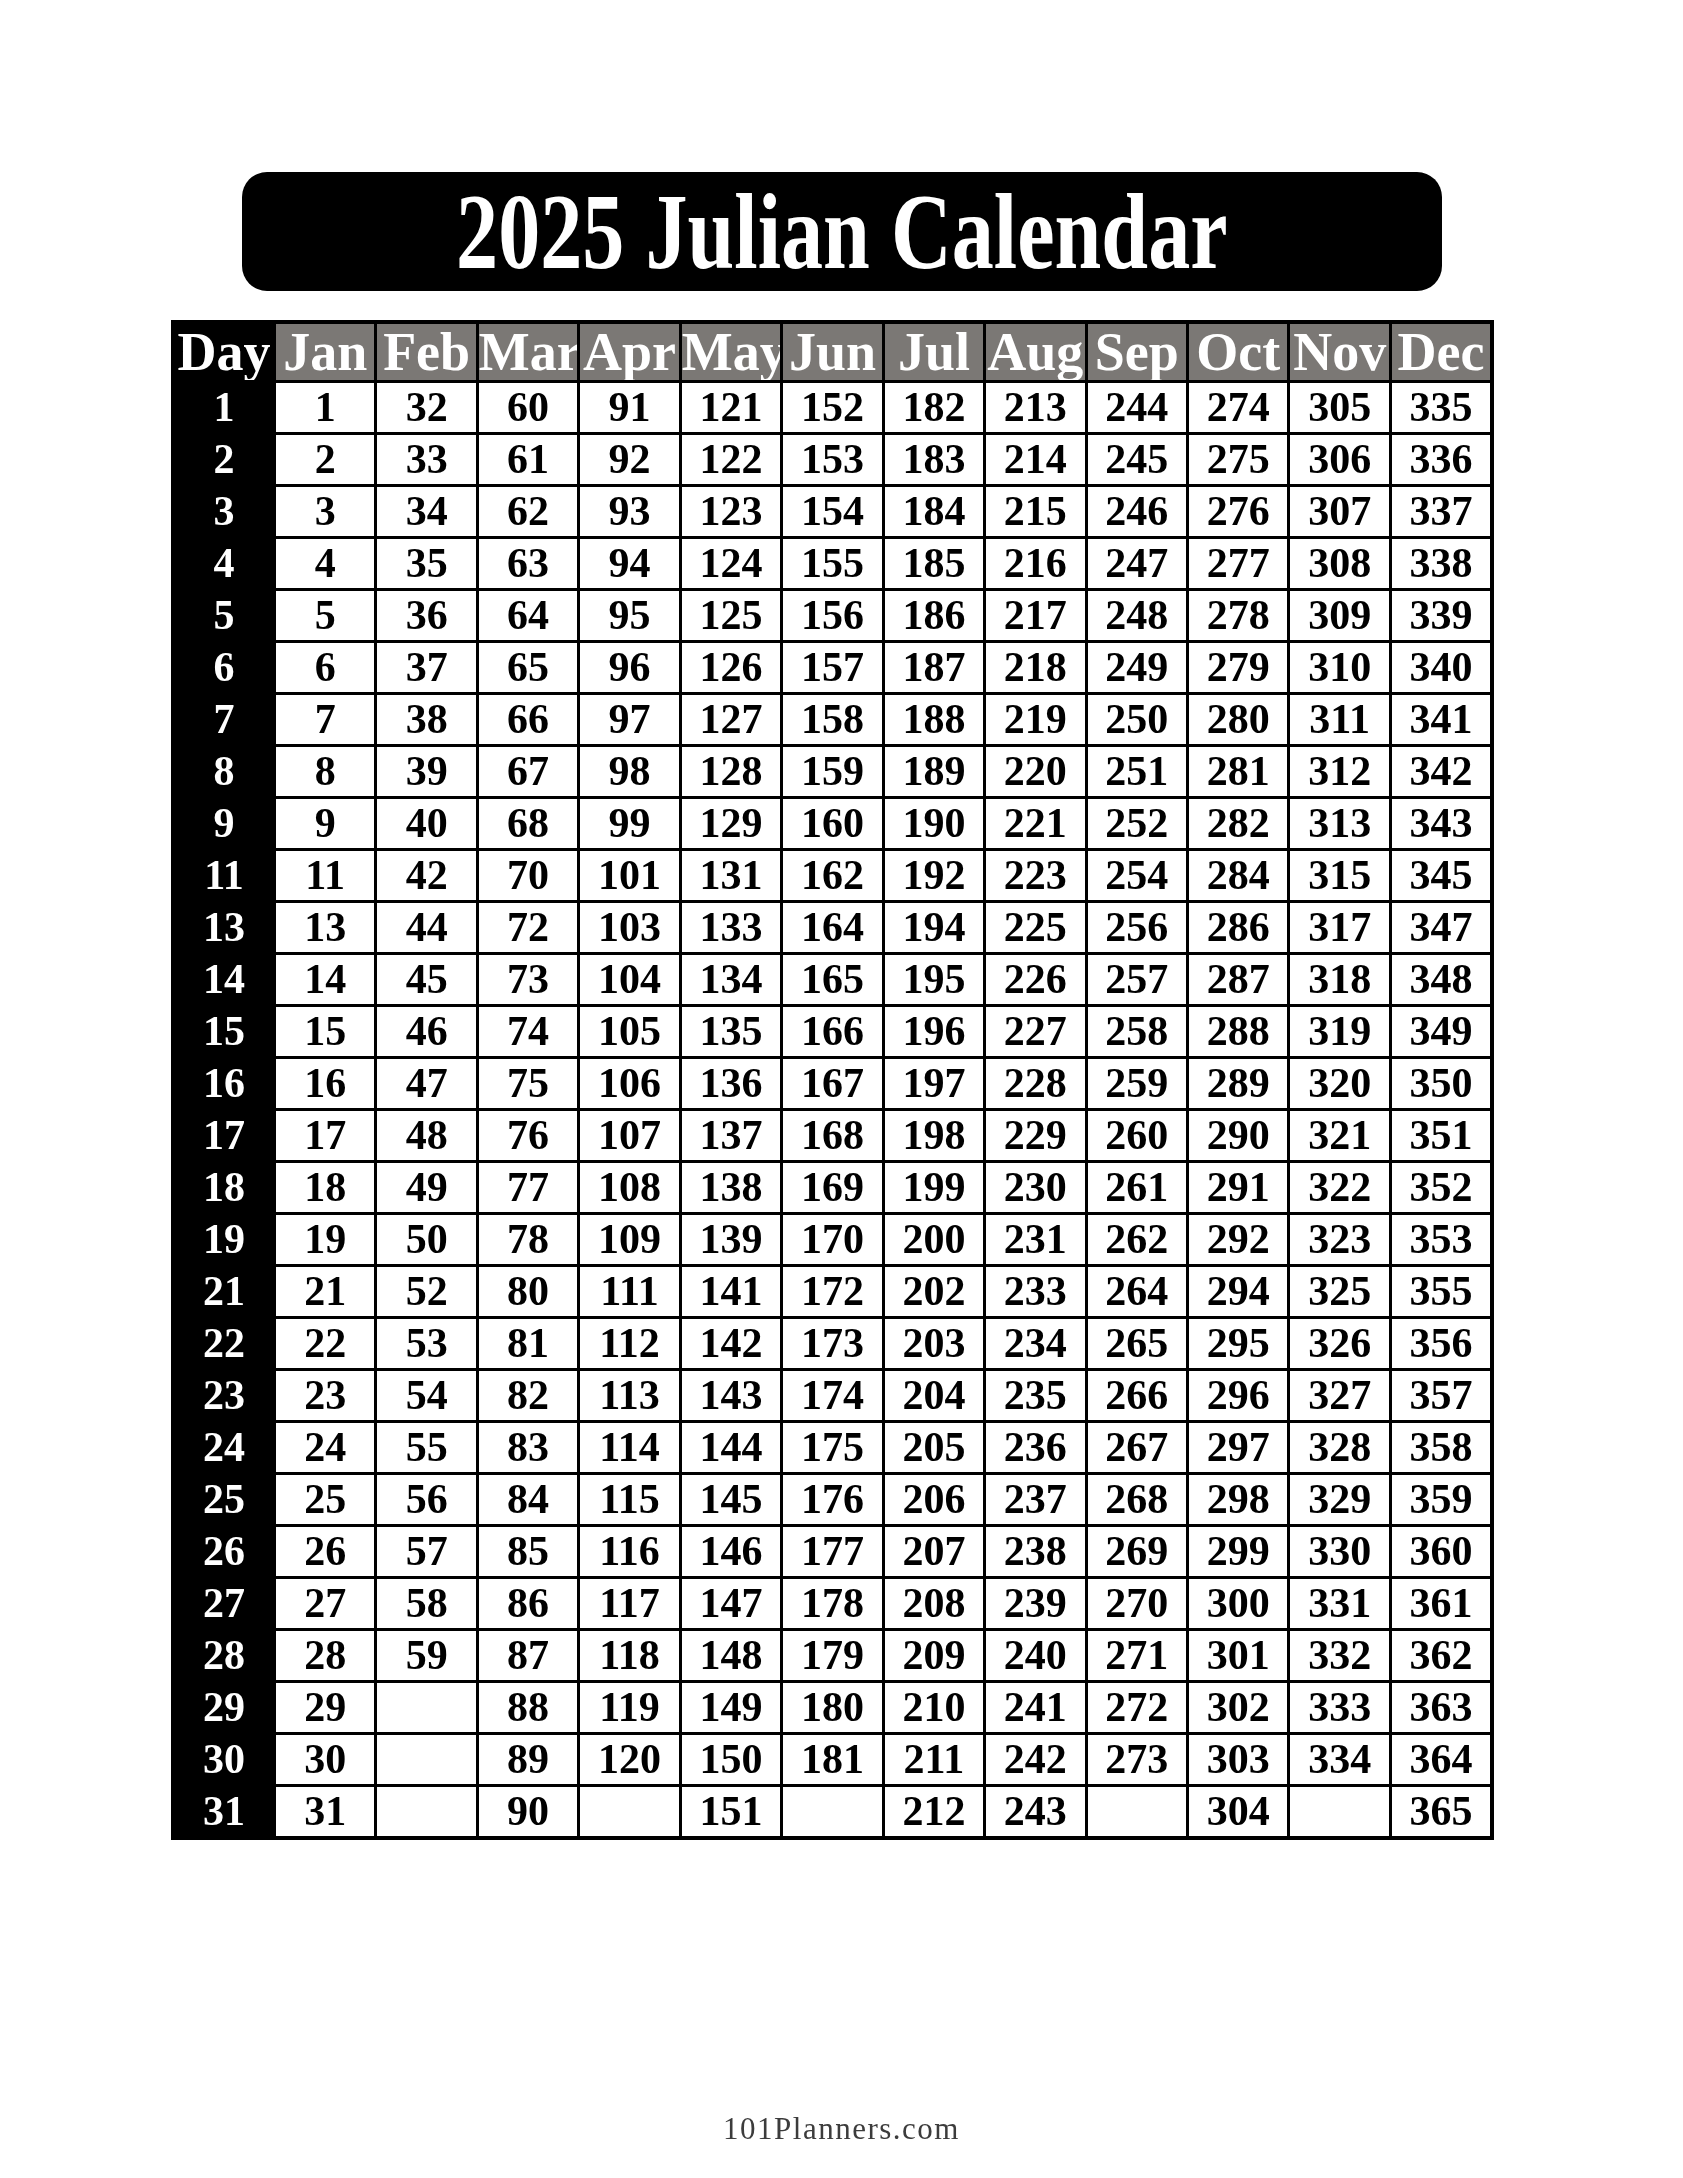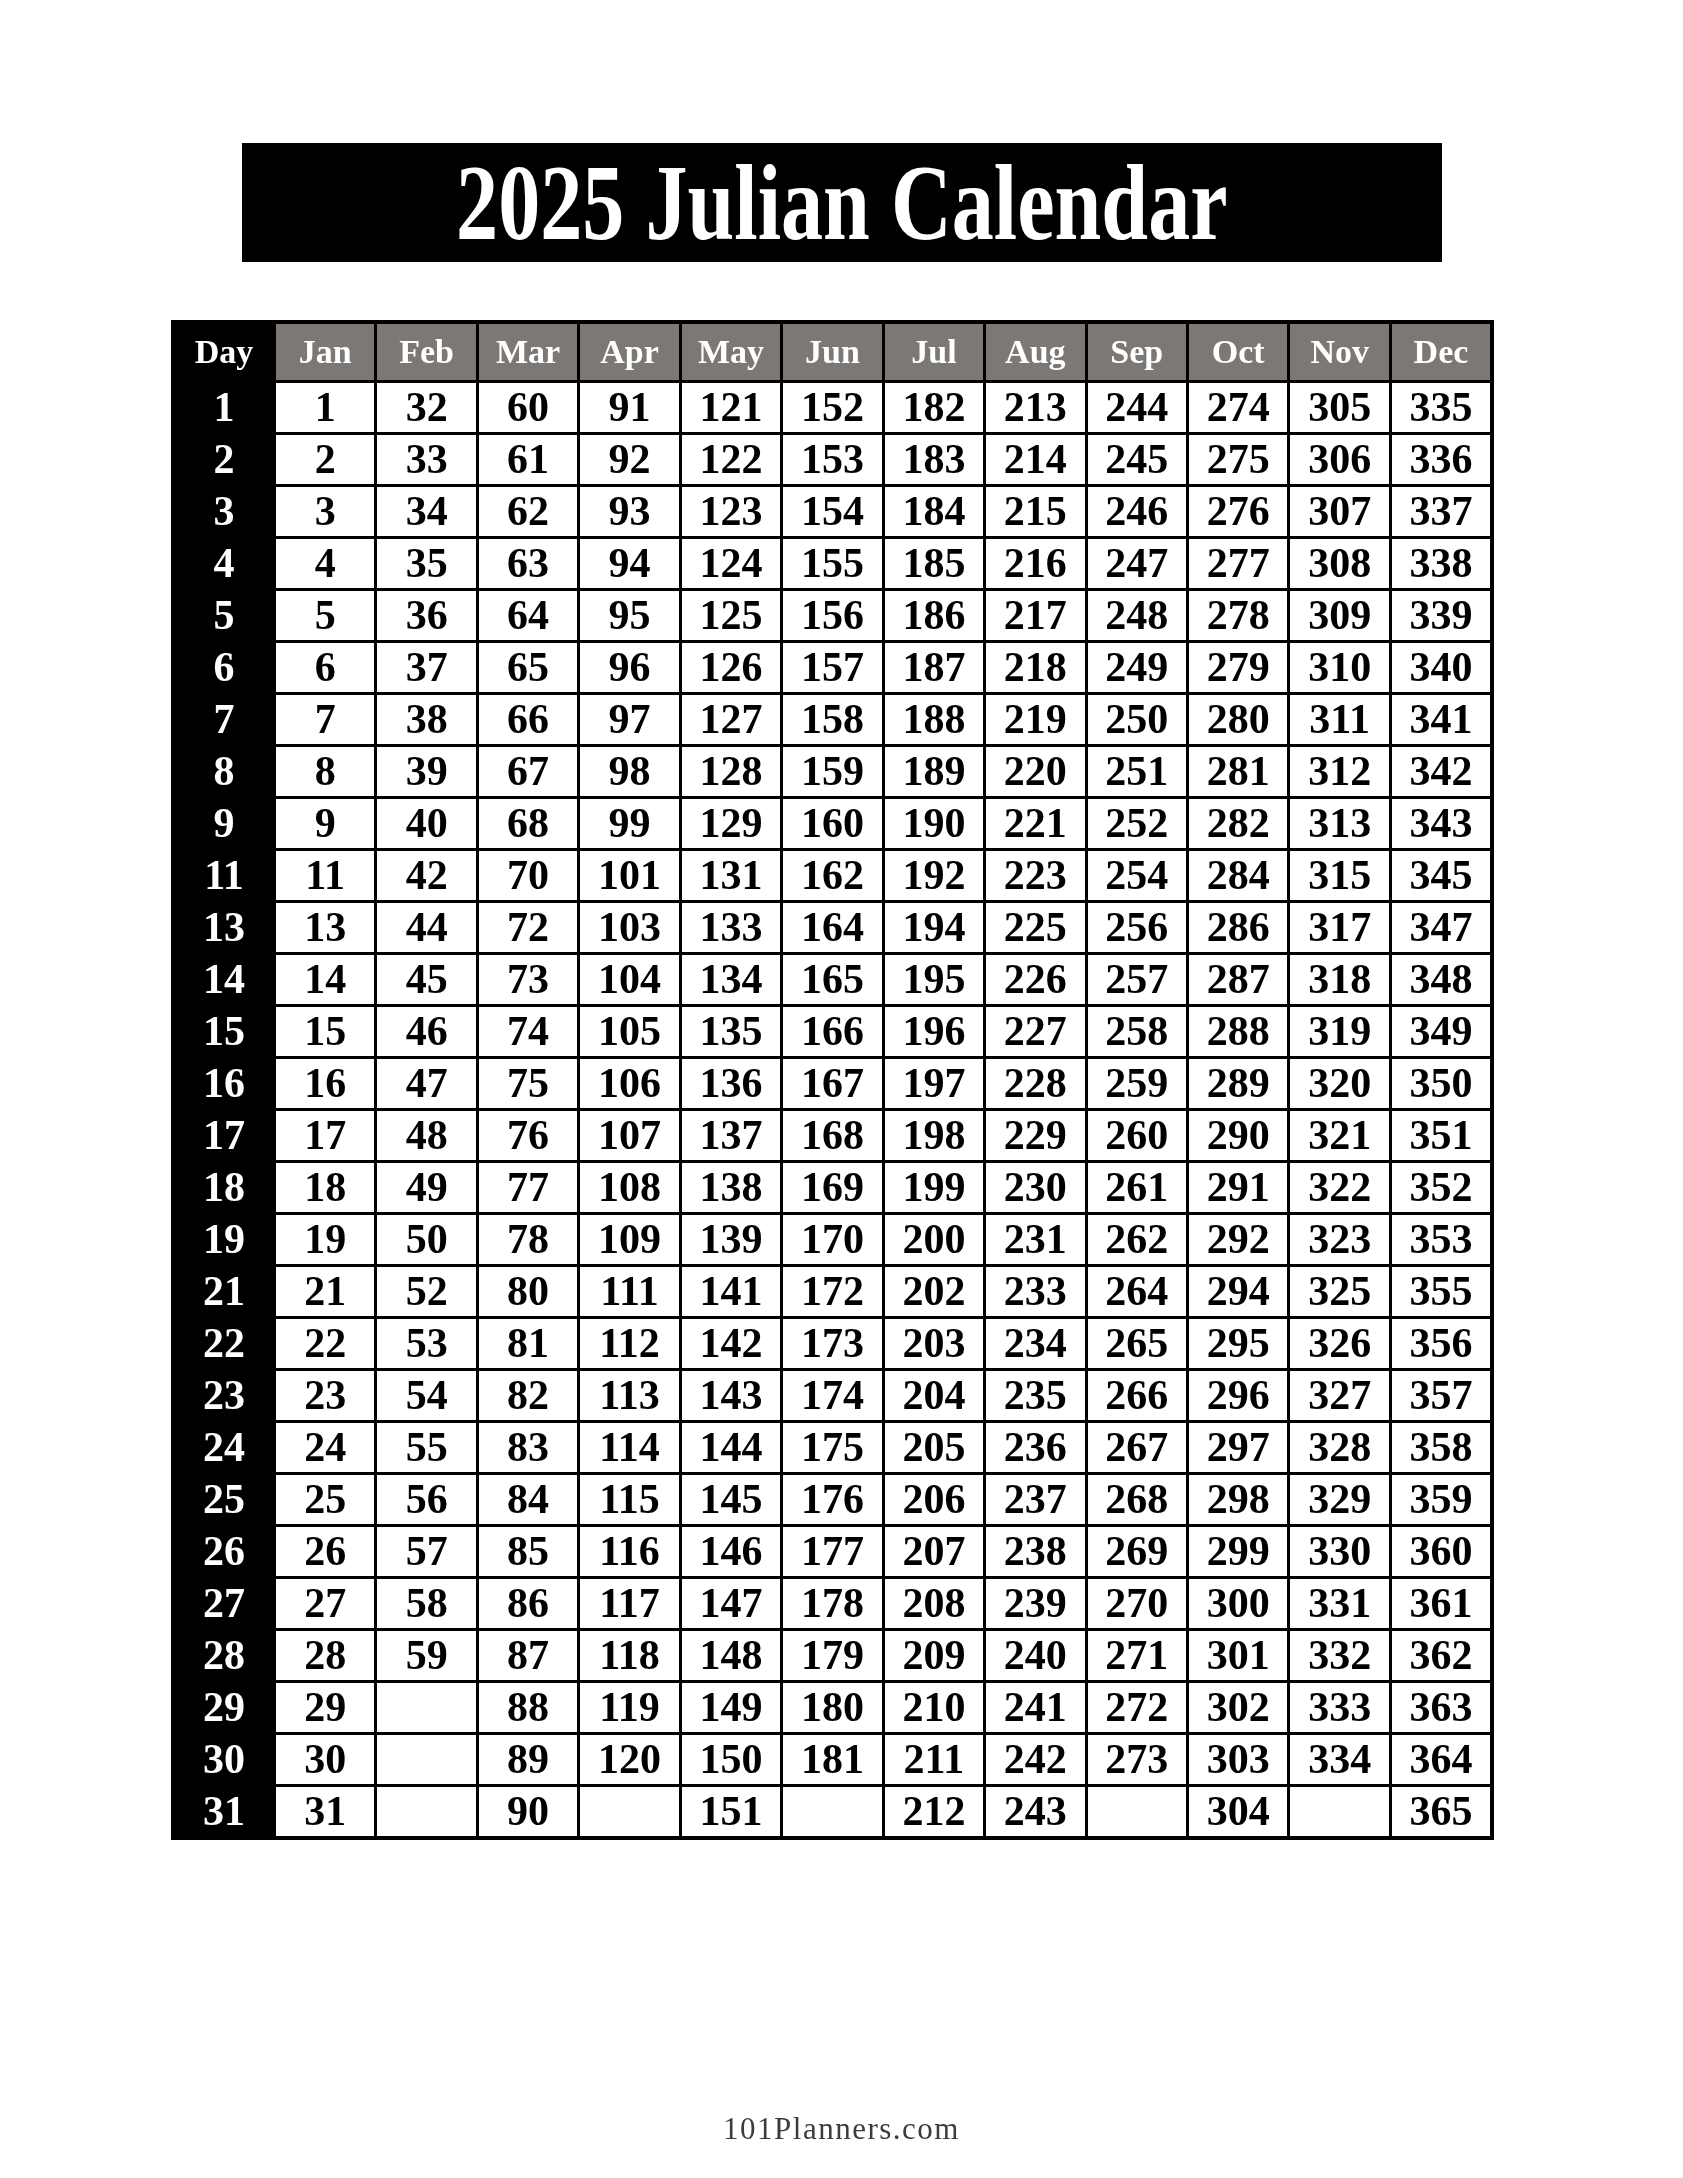--- a/index.html
+++ b/index.html
@@ -9,28 +9,29 @@
   }
   body {
     position: relative;
     width: 1683px;
     height: 2178px;
     font-family: "Liberation Serif", serif;
   }
   .banner {
     position: absolute;
     left: 242px;
-    top: 143px;
+    top: 172px;
     width: 1200px;
     height: 119px;
     background: var(--banner-bg, #000000);
     display: flex;
     align-items: flex-start;
     justify-content: center;
     overflow: hidden;
+    border-radius: 25px;
   }
   .banner h1 {
     margin: 0;
     color: var(--banner-text, #ffffff);
     font-family: "Liberation Serif", serif;
     font-weight: bold;
     font-size: 99px;
     line-height: 119px;
     white-space: nowrap;
     transform: scale(0.85, 1.08);
@@ -52,21 +53,21 @@
     vertical-align: middle;
     padding: 0;
     overflow: hidden;
   }
   table.cal thead tr { height: 56px; }
   table.cal thead th {
     background: var(--month-header-bg, #7b7875);
     color: var(--month-header-text, #ffffff);
     font-family: "Liberation Serif", serif;
     font-weight: bold;
-    font-size: 34px;
+    font-size: 54px;
     line-height: 56px;
   }
   table.cal thead th.day-head {
     background: var(--day-col-bg, #000000);
     border-color: var(--day-col-bg, #000000);
   }
   table.cal tbody tr { height: 49px; }
   table.cal tbody th.day-th {
     background: var(--day-col-bg, #000000);
     color: var(--day-col-text, #ffffff);

